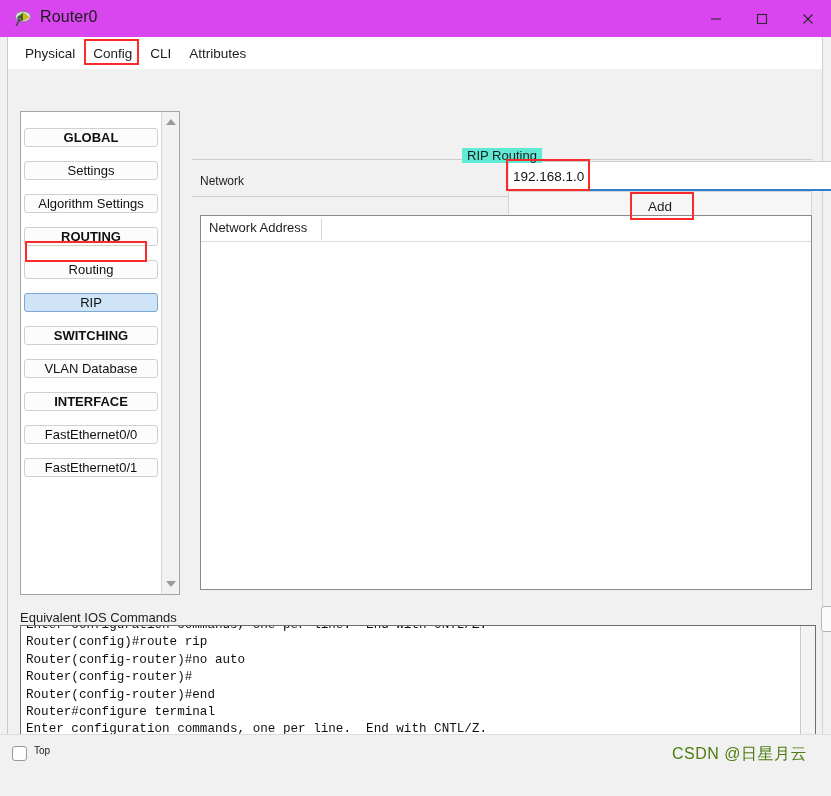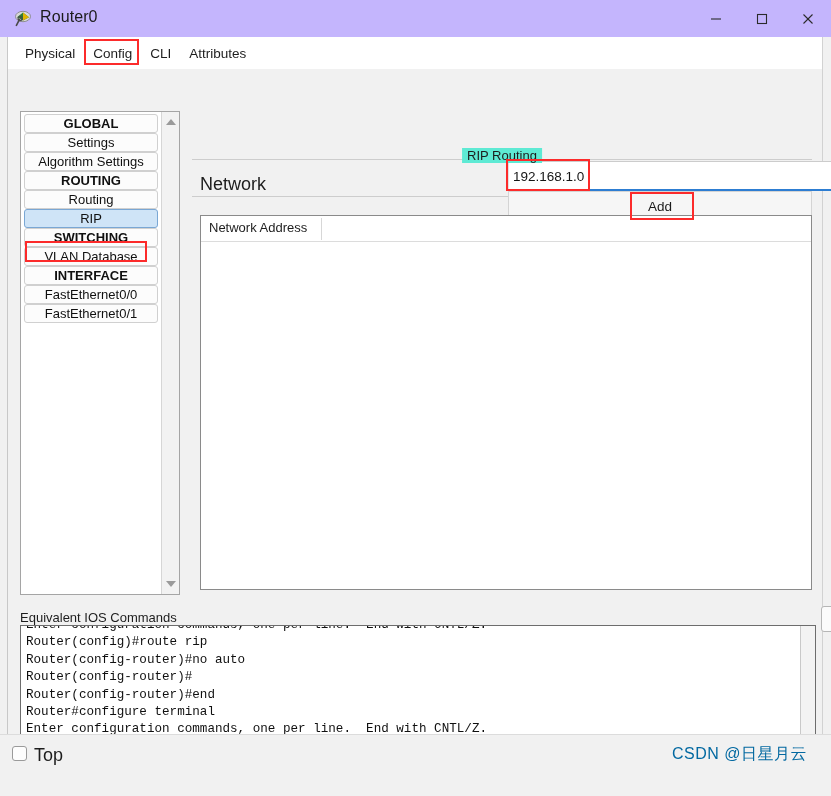--- a/index.html
+++ b/index.html
@@ -19,21 +19,21 @@
     height: 796px;
     overflow: hidden;
     background: #f0f0f0;
   }
 
   
   .titlebar {
     position: absolute;
     left: 0; top: 0;
     width: 831px; height: 37px;
-    background: #c4b5fd;
+    background: #d946ef;
     border-bottom: 1px solid #e6e6e6;
   }
   .title-icon {
     position: absolute;
     left: 14px; top: 9px;
     width: 19px; height: 19px;
   }
   .title-text {
     position: absolute;
     left: 40px; top: 8px;
@@ -154,20 +154,21 @@
     border-radius: 3px;
     background: #fcfcfc;
     display: flex;
     align-items: center;
     justify-content: center;
     font-size: 13px;
     color: #101010;
     cursor: default;
     box-sizing: border-box;
     white-space: nowrap;
+    margin-top: 14px;
   }
   .side-item.header {
     font-weight: bold;
     background: #fcfcfc;
   }
   .side-item.selected {
     background: #cfe4f7;
     border: 1px solid #7aa7d4;
   }
   .side-redbox {
@@ -235,21 +236,21 @@
   .group-line-mid {
     position: absolute;
     left: 0; top: 77px;
     width: 620px; height: 1px;
     background: #cdcdcd;
   }
 
   .net-label {
     position: absolute;
     left: 8px; top: 55px;
-    font-size: 18px;
+    font-size: 12px;
     color: #1d1d1d;
   }
   .net-input-wrap {
     position: absolute;
     left: 316px; top: 42px;
     width: 359px; height: 30px;
     background: #ffffff;
     border-top: 1px solid #cccccc;
     border-left: 1px solid #e2e2e2;
     border-right: 1px solid #e2e2e2;
@@ -413,28 +414,28 @@
     width: 15px; height: 15px;
     background: #fdfdfd;
     border: 1px solid #9a9a9a;
     border-radius: 3px;
     box-sizing: border-box;
     cursor: default;
   }
   .top-label {
     position: absolute;
     left: 34px; top: 10px;
-    font-size: 18px;
+    font-size: 10px;
     color: #1d1d1d;
   }
   .watermark {
     position: absolute;
     right: 24px; top: 9px;
     font-size: 16px;
-    color: #0369a1;
+    color: #4d7c0f;
     white-space: nowrap;
     letter-spacing: 0.5px;
   }
 </style>
 </head>
 <body>
 
 <div id="app">
 
   <div class="titlebar">

